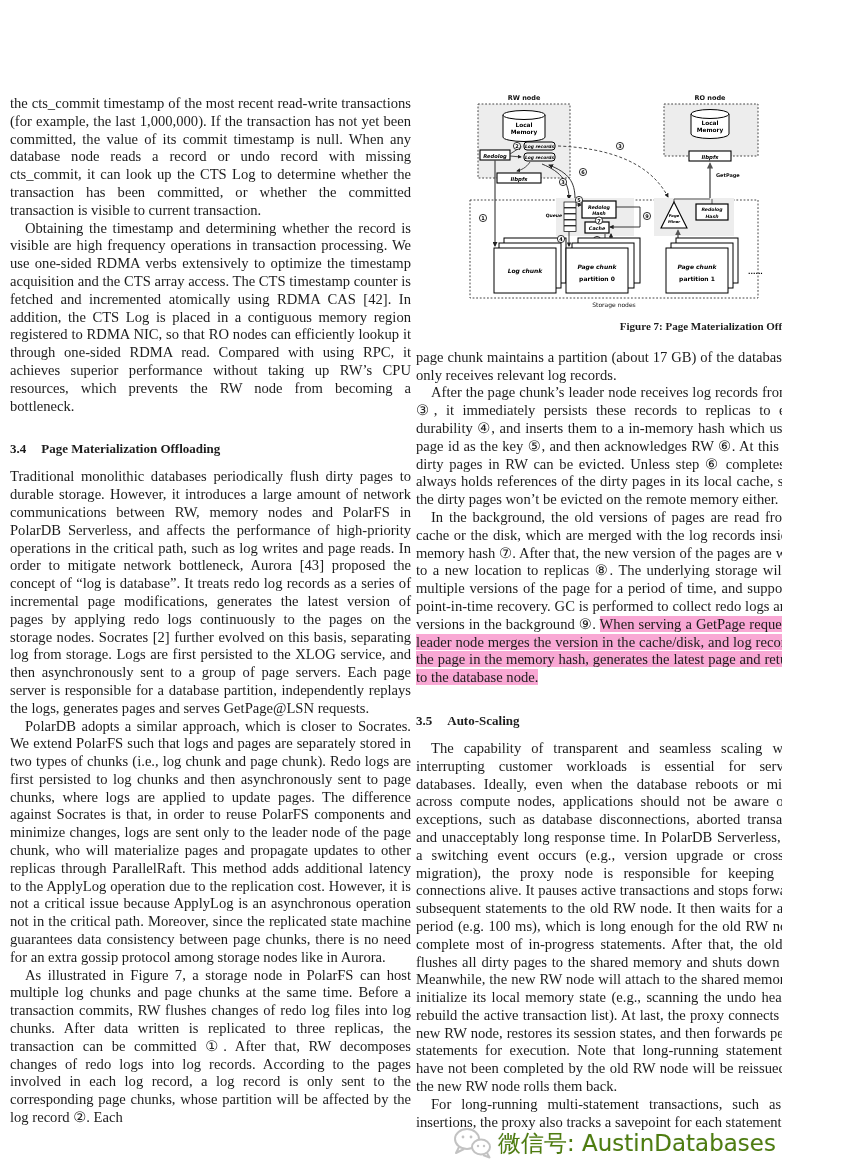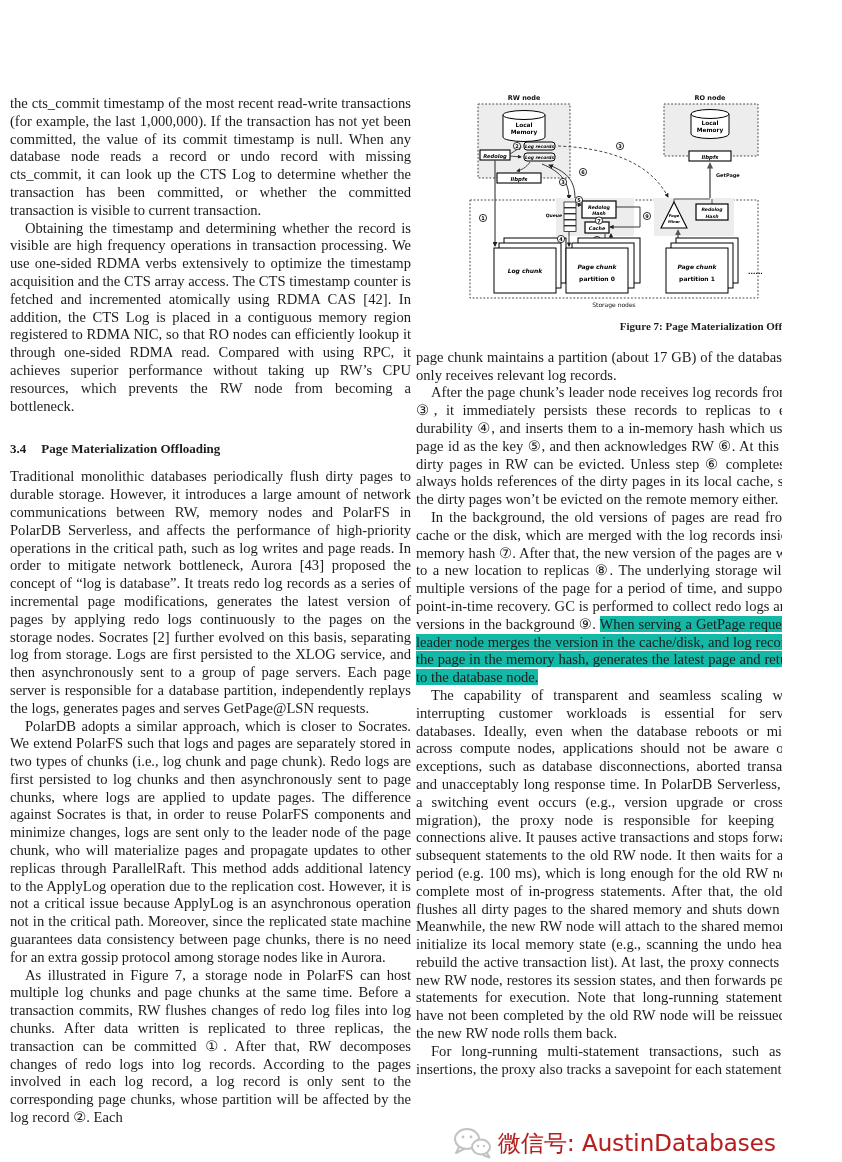--- a/index.html
+++ b/index.html
@@ -6,32 +6,32 @@
   .page{position:relative;width:782px;height:1162px;background:#fff;overflow:hidden;
         font-family:"Liberation Serif","DejaVu Serif",serif;color:#1c1c1c;}
   .col{position:absolute;top:95px;width:401px;font-size:14.6px;line-height:17.8px;
        text-align:justify;}
   .col.left{left:10px;}
   .col.right{left:416px;}
   p{margin:0;padding:0;}
   p.indent{text-indent:15px;}
   p.noindent{text-indent:0;}
   .em{}
-  .hl{background:#14b8a6;}
+  .hl{background:#f9a8d4;}
   .h2{font-weight:bold;font-size:13px;line-height:20px;margin-top:24px;margin-bottom:9px;
       text-align:left;text-indent:0;}
   .h2 .h2num{margin-right:15px;}
   figure{margin:0 0 13px 0;padding:0;}
   figure svg{display:block;margin-left:52px;margin-top:-7px;}
   figcaption{font-weight:bold;font-size:11px;text-align:right;margin-top:5px;}
   
   .fig-sans{font-family:"DejaVu Sans","Liberation Sans",sans-serif;}
   .watermark{position:absolute;right:6px;bottom:2px;display:flex;align-items:center;gap:7px;
              font-family:"DejaVu Sans","Liberation Sans",sans-serif;font-size:23px;
-             color:#b91c1c;text-shadow:1px 1px 1px #ffffff,-0.5px -0.5px 1px rgba(0,0,0,0.18);}
+             color:#4d7c0f;text-shadow:1px 1px 1px #ffffff,-0.5px -0.5px 1px rgba(0,0,0,0.18);}
   .watermark svg{opacity:.6;}
 </style>
 </head>
 <body>
 
 <div class="page">
 
   <div class="col left" id="left-col-text">
       <p class="noindent"><span>the cts_commit timestamp of the most recent read-write transactions (for example, the last 1,000,000). If the transaction has not yet been committed, the value of its commit timestamp is null. When any database node reads a record or undo record with missing cts_commit, it can look up the CTS Log to determine whether the transaction has been committed, or whether the committed transaction is visible to current transaction.</span></p>
       <p class="indent"><span>Obtaining the timestamp and determining whether the record is visible are high frequency operations in transaction processing. We use one-sided RDMA verbs extensively to optimize the timestamp acquisition and the CTS array access. The CTS timestamp counter is fetched and incremented atomically using RDMA CAS [42]. In addition, the CTS Log is placed in a contiguous memory region registered to RDMA NIC, so that RO nodes can efficiently lookup it through one-sided RDMA read. Compared with using RPC, it achieves superior performance without taking up RW’s CPU resources, which prevents the RW node from becoming a bottleneck.</span></p>
@@ -204,20 +204,21 @@
         </g>
 
         <text x="280" y="186" font-size="6.5" font-weight="bold">......</text>
       </svg>
       <figcaption>Figure 7: Page Materialization Offloading</figcaption>
     </figure>
     <div id="right-col-text">
         <p class="noindent"><span>page chunk maintains a partition (about 17 GB) of the database, and only receives relevant log records.</span></p>
         <p class="indent"><span>After the page chunk’s leader node receives log records from RW ③, it immediately persists these records to replicas to ensure durability ④, and inserts them to a in-memory hash which uses the page id as the key ⑤, and then acknowledges RW ⑥. At this point, dirty pages in RW can be evicted. Unless step ⑥ completes, RW always holds references of the dirty pages in its local cache, so that the dirty pages won’t be evicted on the remote memory either.</span></p>
         <p class="indent"><span>In the background, the old versions of pages are read from the cache or the disk, which are merged with the log records inside the memory hash ⑦. After that, the new version of the pages are written to a new location to replicas ⑧. The underlying storage will hold multiple versions of the page for a period of time, and support fast point-in-time recovery. GC is performed to collect redo logs and old versions in the background ⑨. </span><span class="hl">When serving a </span><span class="em hl">GetPage</span><span class="hl"> request, the leader node merges the version in the cache/disk, and log records on the page in the memory hash, generates the latest page and returns it to the database node.</span></p>
+        <div class="h2"><span class="h2num">3.5</span><span>Auto-Scaling</span></div>
         <p class="indent"><span>The capability of transparent and seamless scaling without interrupting customer workloads is essential for serverless databases. Ideally, even when the database reboots or migrates across compute nodes, applications should not be aware of any exceptions, such as database disconnections, aborted transactions and unacceptably long response time. In </span><span class="em">PolarDB Serverless</span><span>, when a switching event occurs (e.g., version upgrade or cross-node migration), the proxy node is responsible for keeping client connections alive. It pauses active transactions and stops forwarding subsequent statements to the old RW node. It then waits for a short period (e.g. 100 ms), which is long enough for the old RW node to complete most of in-progress statements. After that, the old node flushes all dirty pages to the shared memory and shuts down itself. Meanwhile, the new RW node will attach to the shared memory and initialize its local memory state (e.g., scanning the undo header to rebuild the active transaction list). At last, the proxy connects to the new RW node, restores its session states, and then forwards pending statements for execution. Note that long-running statements that have not been completed by the old RW node will be reissued after the new RW node rolls them back.</span></p>
         <p class="indent"><span>For long-running multi-statement transactions, such as bulk insertions, the proxy also tracks a savepoint for each statement.</span></p>
       </div>
   </div>
 
   <div class="watermark">
     <svg width="38" height="34" viewBox="0 0 38 34">
       <ellipse cx="14" cy="13" rx="12" ry="10" fill="none" stroke="#9b9b9b" stroke-width="2"></ellipse>
       <path d="M6 21 L3 27 L11 23" fill="none" stroke="#9b9b9b" stroke-width="2" stroke-linejoin="round"></path>
       <circle cx="10" cy="11" r="1.4" fill="#9b9b9b"></circle>

